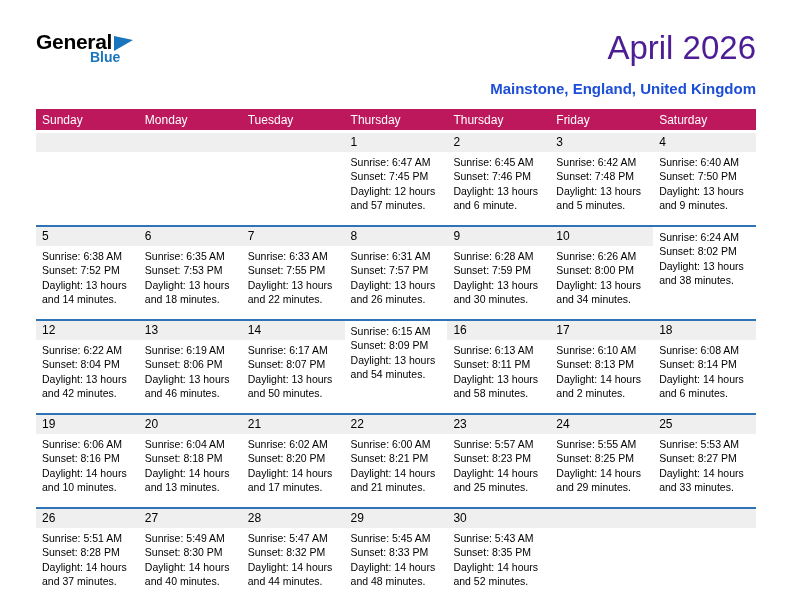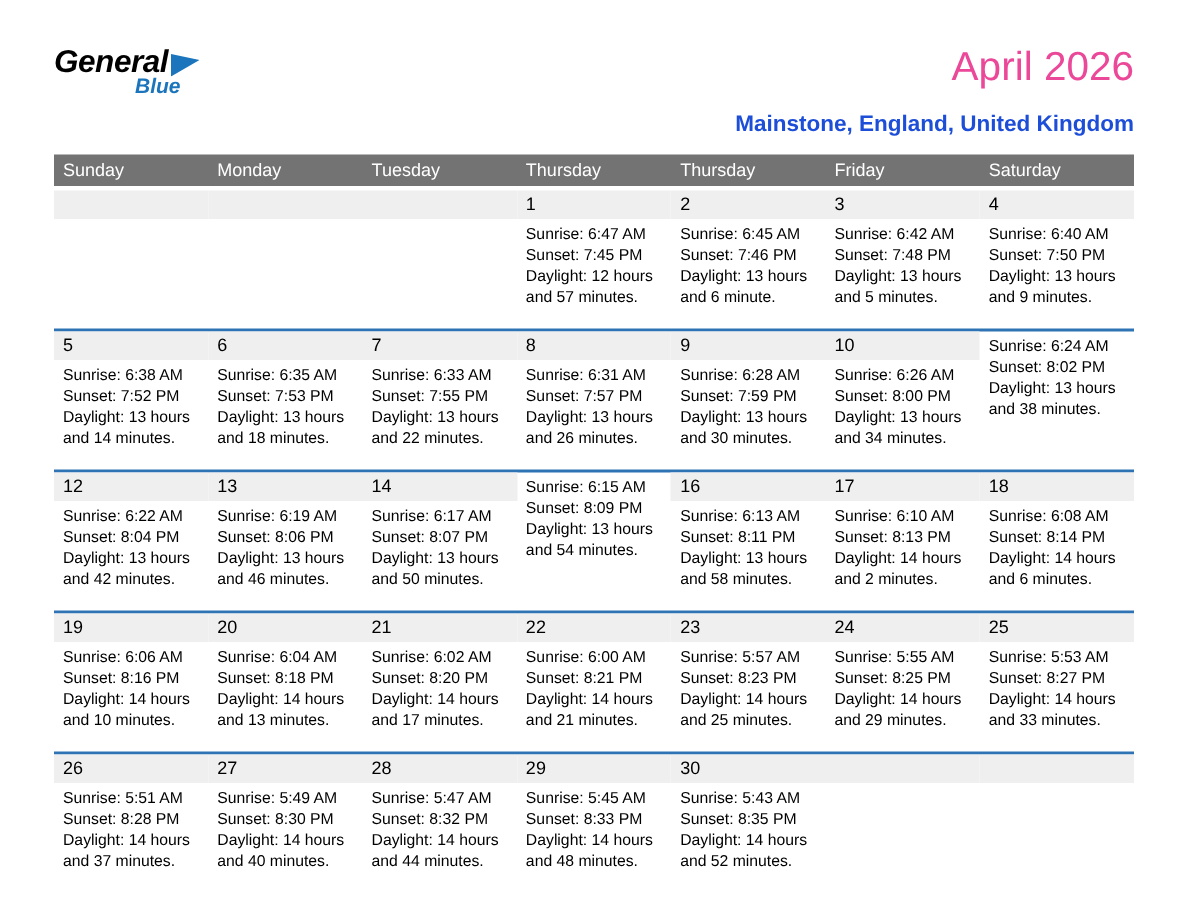--- a/index.html
+++ b/index.html
@@ -1,32 +1,32 @@
 <!DOCTYPE html>
 <html><head>
 <meta charset="utf-8">
 <style>
   html, body { margin: 0; padding: 0; background: #ffffff; }
   body { width: 792px; height: 612px; font-family: "Liberation Sans", sans-serif; color: #000; }
   .page { position: relative; width: 792px; height: 612px; overflow: hidden; }
 
   .header-row { display: flex; justify-content: space-between; align-items: flex-start; padding: 30px 36px 0 36px; }
 
-  .logo { width: 150px; font-style: italic; }
+  .logo { width: 150px; }
   .logo-top { display: flex; align-items: center; }
   .logo-general { font-size: 21px; font-weight: bold; letter-spacing: -0.3px; color: #000; }
   .logo-flag { margin-left: 2px; margin-top: 2px; }
   .logo-blue { font-size: 14px; font-weight: bold; color: #1B75BC; margin: -5px 0 0 54px; }
 
   .title-block { text-align: right; }
-  .title { font-size: 27px; line-height: 1.1; color: #ec4899; }
+  .title { font-size: 33px; line-height: 1.1; color: #4c1d95; }
   .subtitle { font-size: 15px; font-weight: bold; margin-top: 14px; color: #1d4ed8; }
 
   .calendar { margin: 12px 36px 0 36px; }
-  .weekday-header { display: flex; background: #737373; color: #fff; height: 21px; align-items: center; }
+  .weekday-header { display: flex; background: #be185d; color: #fff; height: 21px; align-items: center; }
   .weekday { flex: 1; padding-left: 6px; font-size: 12px; }
 
   .weeks { display: block; }
   .week { display: flex; border-top: 2px solid #2E74B5; }
   .week:first-child { border-top: none; margin-top: 3px; }
 
   .cell { flex: 1; display: flex; flex-direction: column; min-width: 0; }
   .daynum { background: #EFEFEF; height: 19px; line-height: 19px; font-size: 12px; padding-left: 6px; }
   .info { padding: 3px 2px 8px 6px; font-size: 10.5px; line-height: 1.35; min-height: 62px; }
 </style>

